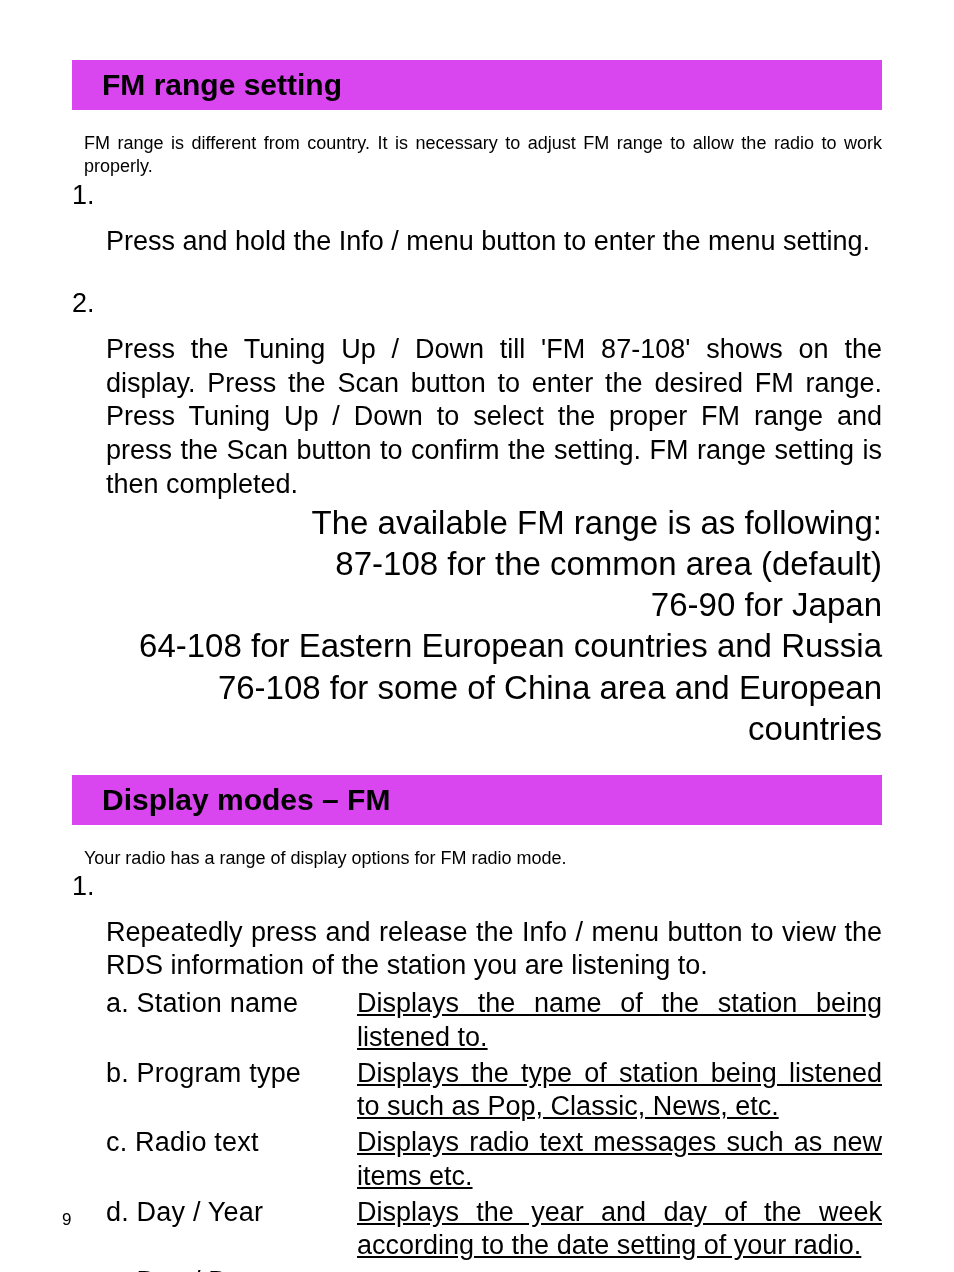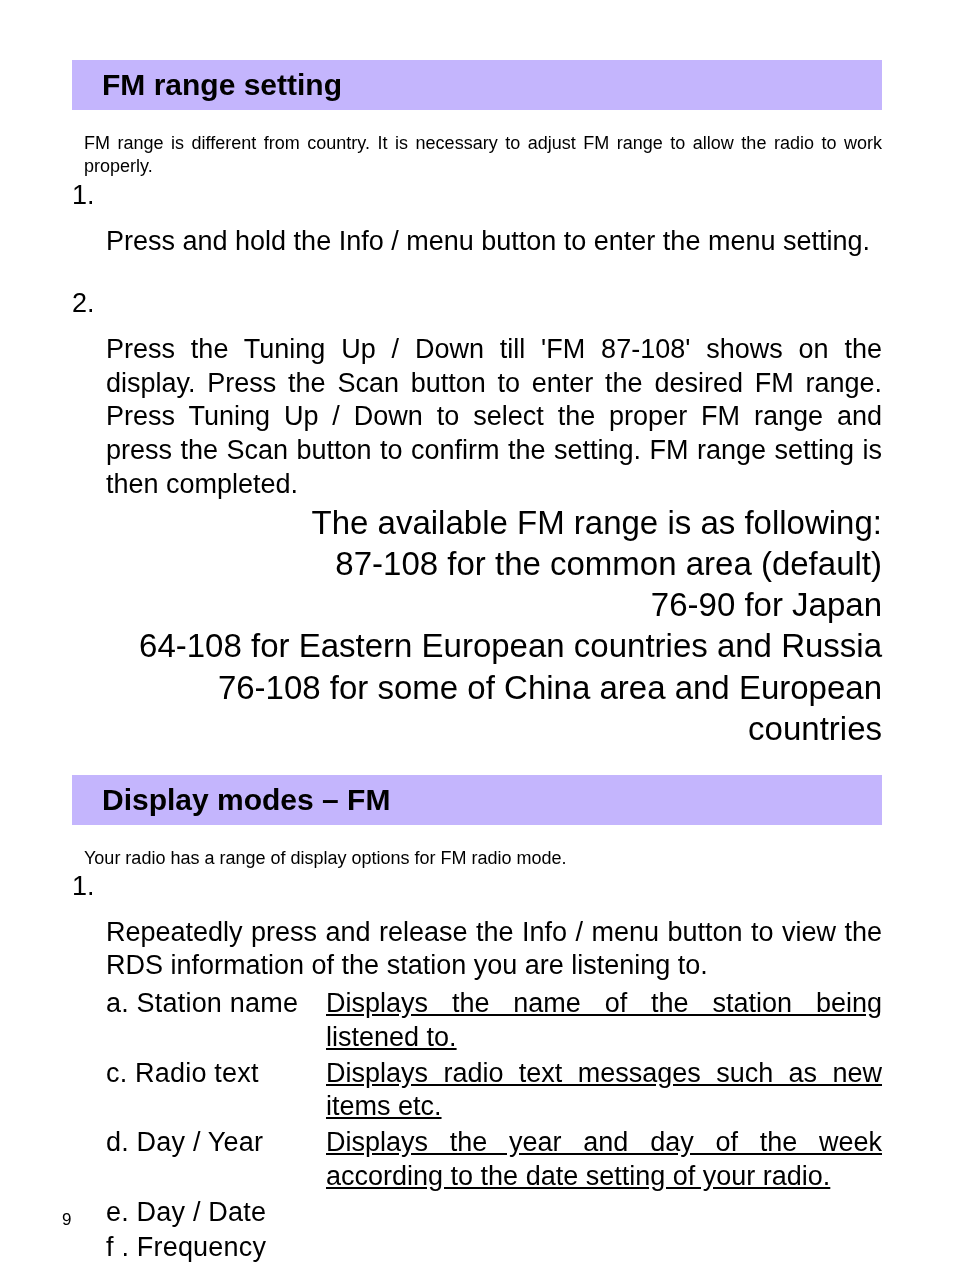--- a/index.html
+++ b/index.html
@@ -6,21 +6,21 @@
     body {
       width: 954px;
       height: 1272px;
       background: #fff;
       font-family: Arial, Helvetica, sans-serif;
       color: #000;
       padding: 60px 72px 0 72px;
       position: relative;
     }
     .section-heading {
-      background: #c4b5fd;
+      background: #d946ef;
       font-weight: bold;
       font-size: 30px;
       padding: 8px 0 8px 30px;
       margin-bottom: 22px;
     }
     .para {
       font-size: 18px;
       line-height: 1.25;
       text-align: justify;
       margin-left: 12px;
@@ -50,20 +50,21 @@
     }
     .sub-list {
       padding-left: 34px;
       margin-top: 4px;
     }
     .sub-row {
       display: flex;
       font-size: 27px;
       line-height: 1.25;
       margin-bottom: 2px;
+      gap: 31px;
     }
     .sub-label {
       flex: 0 0 220px;
       letter-spacing: 0.2px;
     }
     .sub-desc {
       flex: 1;
       text-align: justify;
       text-decoration: underline;
     }
@@ -108,20 +109,24 @@
     <div class="ol-marker">1.</div>
     <div class="ol-body">Repeatedly press and release the Info / menu button to view the RDS information of the station you are listening to.</div>
   </div>
 
   <div class="sub-list">
     <div class="sub-row">
       <div class="sub-label">a. Station name</div>
       <div class="sub-desc">Displays the name of the station being listened to.</div>
     </div>
     <div class="sub-row">
+      <div class="sub-label">b. Program type</div>
+      <div class="sub-desc">Displays the type of station being listened to such as Pop, Classic, News, etc.</div>
+    </div>
+    <div class="sub-row">
       <div class="sub-label">c. Radio text</div>
       <div class="sub-desc">Displays radio text messages such as new items etc.</div>
     </div>
     <div class="sub-row">
       <div class="sub-label">d. Day / Year</div>
       <div class="sub-desc">Displays the year and day of the week according to the date setting of your radio.</div>
     </div>
     <div class="sub-row">
       <div class="sub-label">e. Day / Date</div>
     </div>

